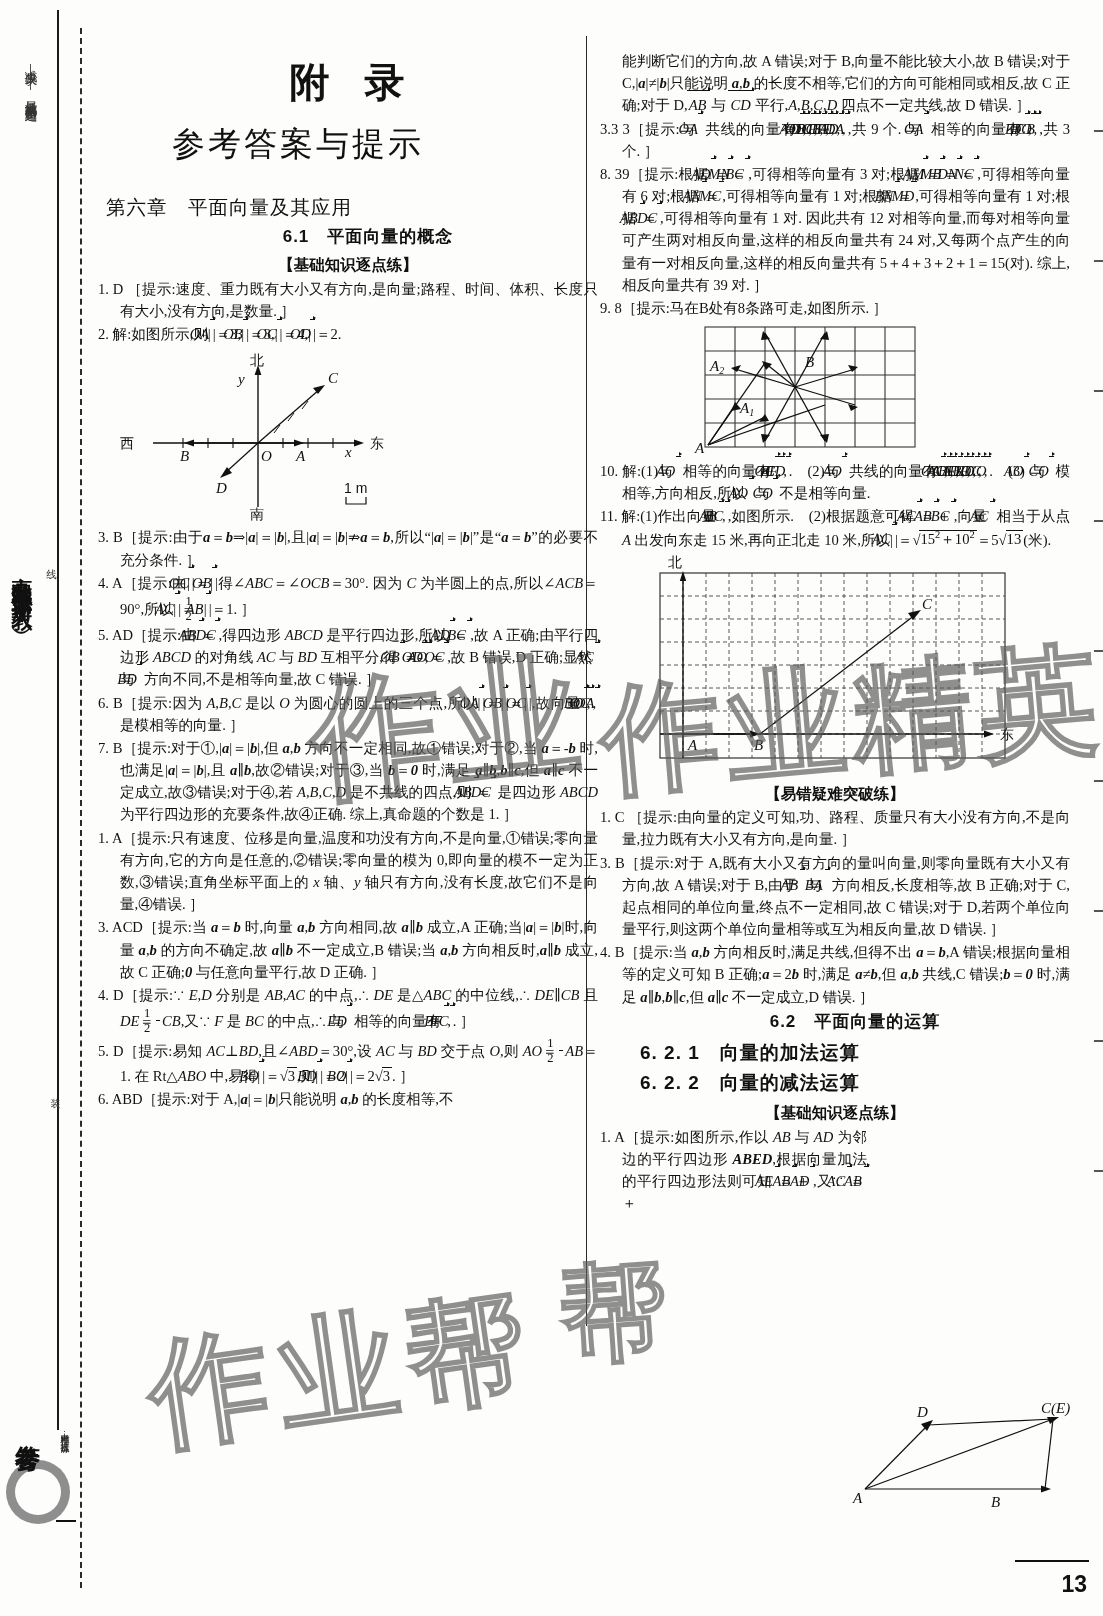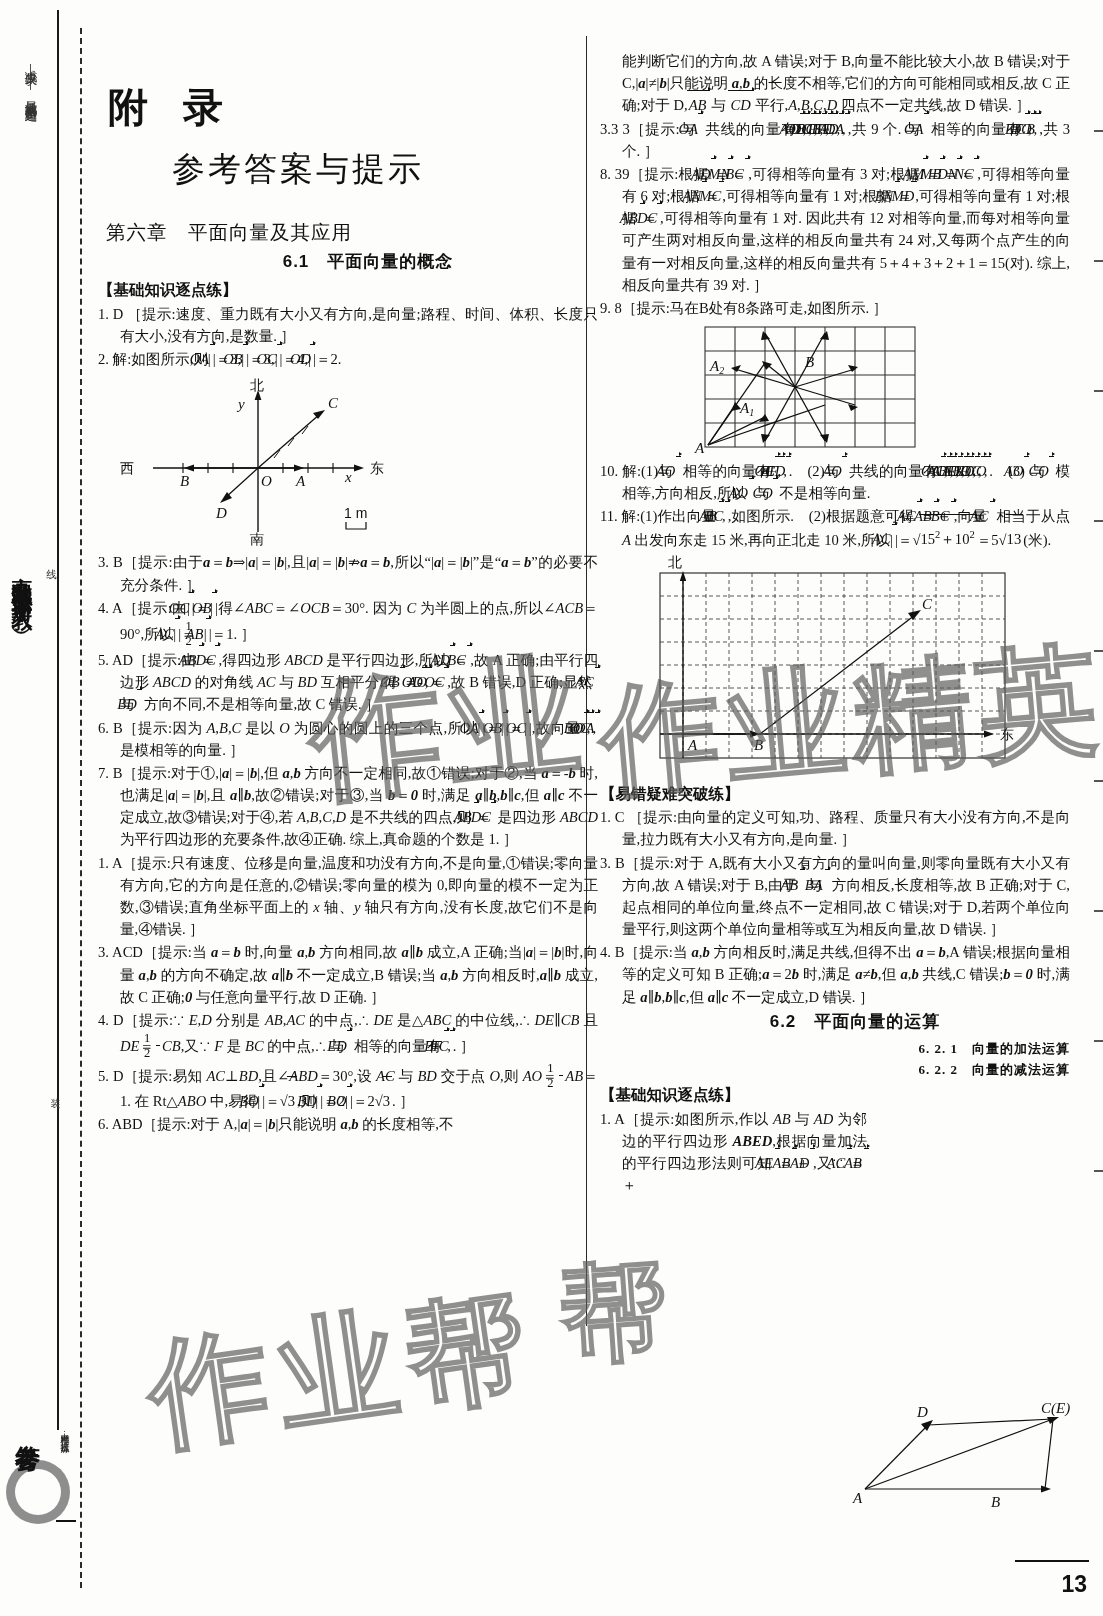--- a/index.html
+++ b/index.html
@@ -68,41 +68,41 @@
 
   
   .col{position:absolute;top:0;font-size:14.6px;line-height:1.52;}
   .col-left{left:98px;width:500px;}
   .col-right{left:600px;width:470px;}
   .col-divider{position:absolute;left:586px;top:36px;width:1px;height:1290px;background:#2a2a2a;}
 
   
   .title-main{
     font-family:"Liberation Sans","DejaVu Sans",sans-serif;
-    font-weight:700;font-size:40px;letter-spacing:12px;margin:77px 0 4px 10px;
+    font-weight:700;font-size:40px;letter-spacing:12px;margin:52px 0 4px 10px;text-align:center;
   }
   .title-sub{
     font-family:"Liberation Sans","DejaVu Sans",sans-serif;
     font-weight:400;font-size:33px;letter-spacing:3px;margin:6px 0 24px 74px;
   }
   .chapter{
     font-family:"Liberation Sans","DejaVu Sans",sans-serif;
     font-weight:400;font-size:19.5px;letter-spacing:1px;margin:10px 0 1px 8px;
   }
   .section{
     font-family:"Liberation Sans","DejaVu Sans",sans-serif;
     font-weight:700;font-size:17px;letter-spacing:1px;text-align:center;margin:1px 0 4px 40px;
   }
   .section2{
-    font-family:Liberation Serif, serif;
-    font-weight:700;font-size:13px;letter-spacing:1px;text-align:right;margin:1px 0 2px 40px;
+    font-family:Liberation Sans, sans-serif;
+    font-weight:700;font-size:19px;letter-spacing:1px;text-align:left;margin:1px 0 2px 40px;
   }
   .grouphead{
     font-family:"Liberation Sans","DejaVu Sans",sans-serif;
-    font-weight:700;font-size:15.5px;margin:3px 0 1px 0;
+    font-weight:700;font-size:15.5px;margin:3px 0 1px 0;text-align:center;
   }
 
   
   .item{
     margin:0 0 1px 0;
     padding-left:22px;
     text-indent:-22px;
     text-align:justify;
   }
   .item.cont{padding-left:22px;text-indent:0;}
@@ -118,21 +118,21 @@
   }
   .vec::after{
     content:"";position:absolute;right:-3px;top:-0.52em;
     border-left:3.4px solid #111;border-top:2.3px solid transparent;border-bottom:2.3px solid transparent;
   }
   .frac{
     display:inline-block;vertical-align:-0.50em;text-align:center;font-size:0.86em;margin:0 2px;
   }
   .frac .n{display:block;border-bottom:1.2px solid #111;padding:0 2px;line-height:1.12;}
   .frac .d{display:block;padding:0 2px;line-height:1.12;}
-  .sqrt{border-top:1.2px solid #111;padding:16px 2px 0 1px;margin-left:-1px;}
+  .sqrt{border-top:1.2px solid #111;padding:0 2px 0 1px;margin-left:-1px;}
   .sup{font-size:.72em;vertical-align:super;}
 
   
   .fig{margin:2px 0 4px 0;text-align:center;}
   svg{display:block;}
   .fc{font-family:"Liberation Serif","DejaVu Serif",serif;font-style:italic;font-size:15px;fill:#111;}
   .fcn{font-family:"Liberation Sans","DejaVu Sans",sans-serif;font-style:normal;font-size:14px;fill:#111;}
 
   
   .wm{

